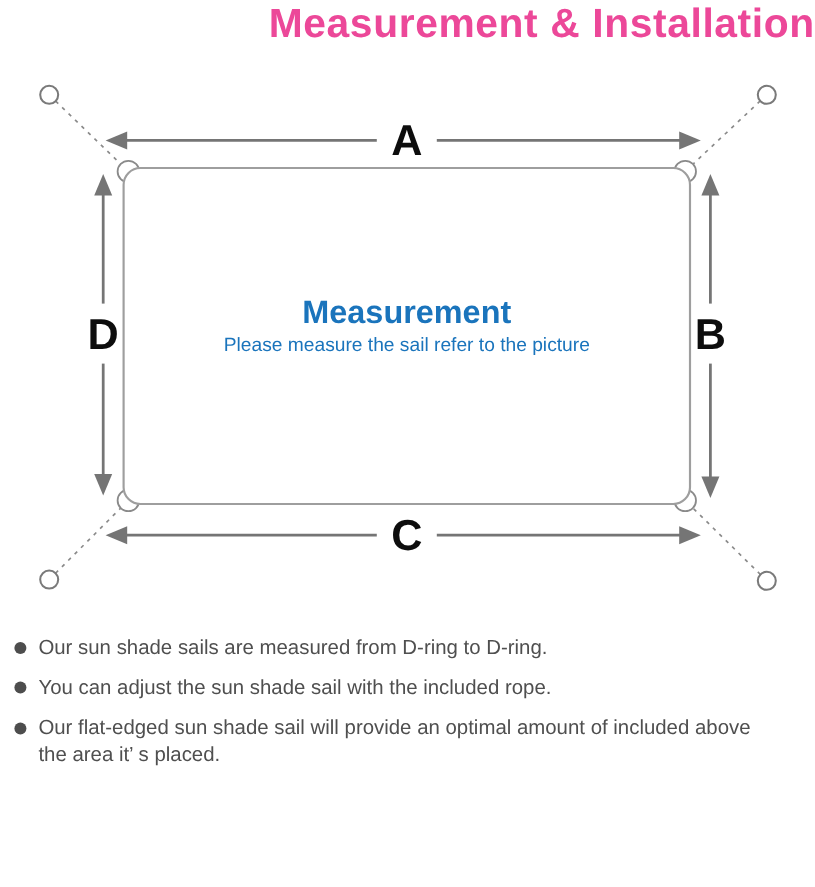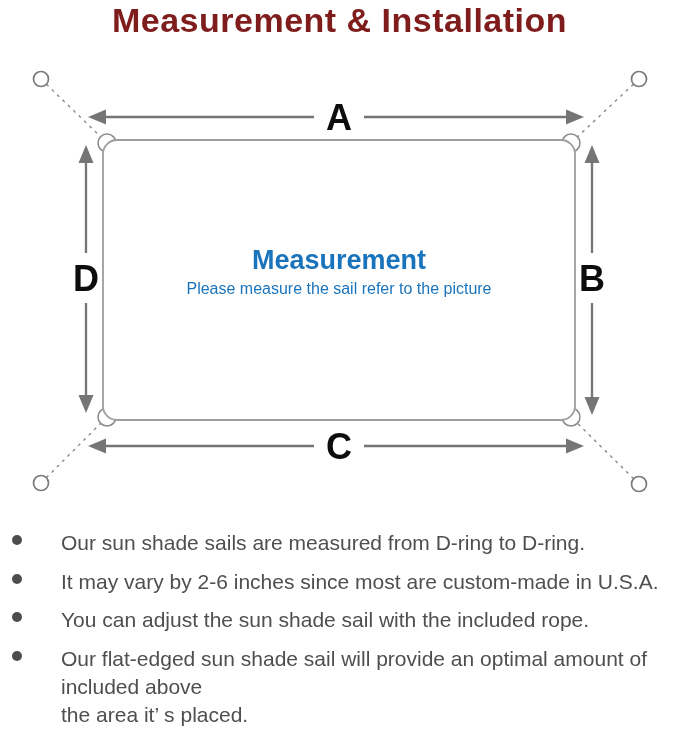--- a/index.html
+++ b/index.html
@@ -12,24 +12,24 @@
     height: 739px;
     position: relative;
     overflow: hidden;
     font-family: "Liberation Sans", sans-serif;
   }
   .page-title {
     position: absolute;
     top: 1px;
     left: 0;
     width: 679px;
-    text-align: center;
+    text-align: right;
     font-size: 34px;
     font-weight: bold;
-    color: #7f1d1d;
+    color: #ec4899;
     letter-spacing: 0.5px;
     margin: 0;
   }
   .diagram-wrap {
     position: absolute;
     top: 50px;
     left: 0;
     width: 679px;
     height: 465px;
   }
@@ -50,24 +50,23 @@
   .note-dot {
     flex: 0 0 auto;
     width: 10px;
     height: 10px;
     border-radius: 50%;
     background: #4d4d4d;
     margin: 6px 10px 0 2px;
   }
   .note-text {
     color: #4f4f4f;
-    font-size: 21px;
+    font-size: 17px;
     line-height: 1.32;
     white-space: pre-wrap;
-    margin-left: 29px;
   }
   svg text.corner-label {
     font-family: "Liberation Sans", sans-serif;
     font-weight: bold;
     font-size: 36px;
     fill: #0d0d0d;
   }
   svg text.center-title {
     font-family: "Liberation Sans", sans-serif;
     font-weight: bold;
@@ -148,24 +147,20 @@
   </svg>
 </div>
 
 <ul class="notes">
   <li class="note-item">
     <span class="note-dot"></span>
     <span class="note-text">Our sun shade sails are measured from D-ring to D-ring.</span>
   </li>
   <li class="note-item">
     <span class="note-dot"></span>
-    <span class="note-text">It may vary by 2-6 inches since most are custom-made in U.S.A.</span>
-  </li>
-  <li class="note-item">
-    <span class="note-dot"></span>
     <span class="note-text">You can adjust the sun shade sail with the included rope.</span>
   </li>
   <li class="note-item">
     <span class="note-dot"></span>
     <span class="note-text">Our flat-edged sun shade sail will provide an optimal amount of included above
 the area it’ s placed.</span>
   </li>
 </ul>
 
 </body></html>

